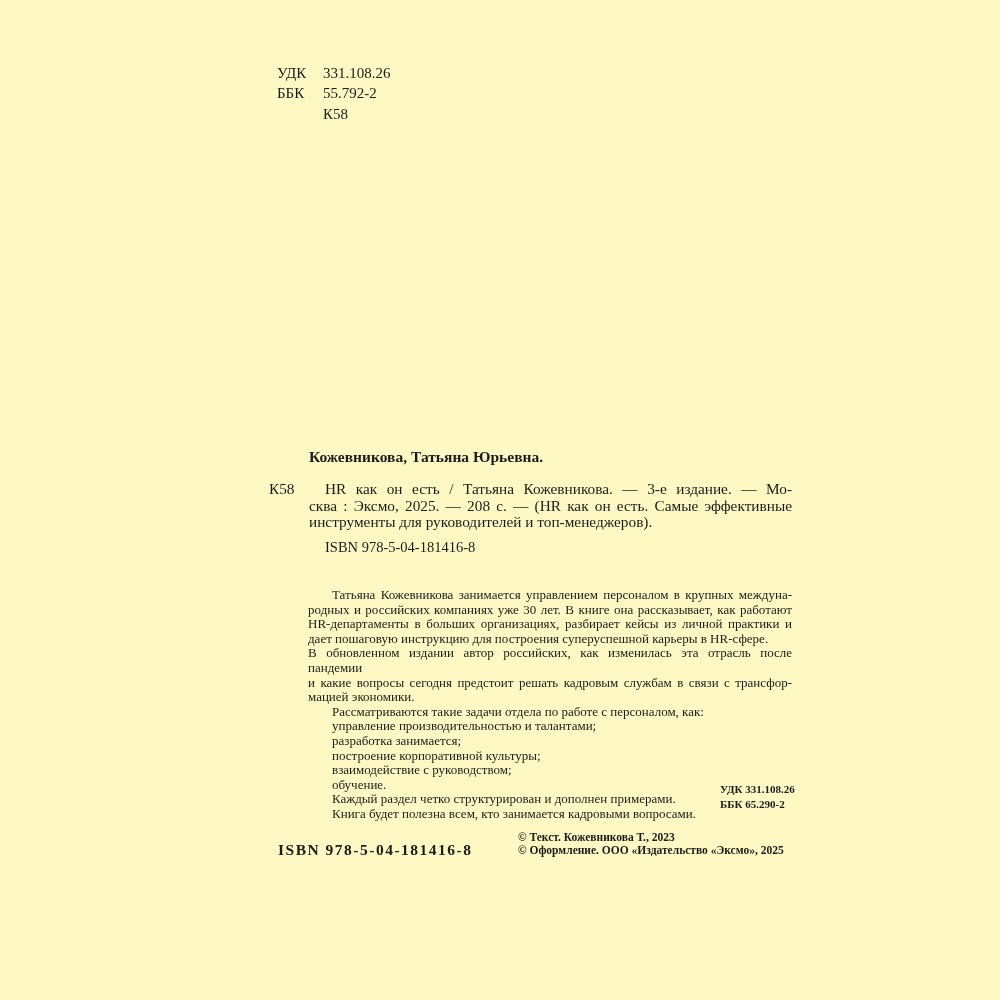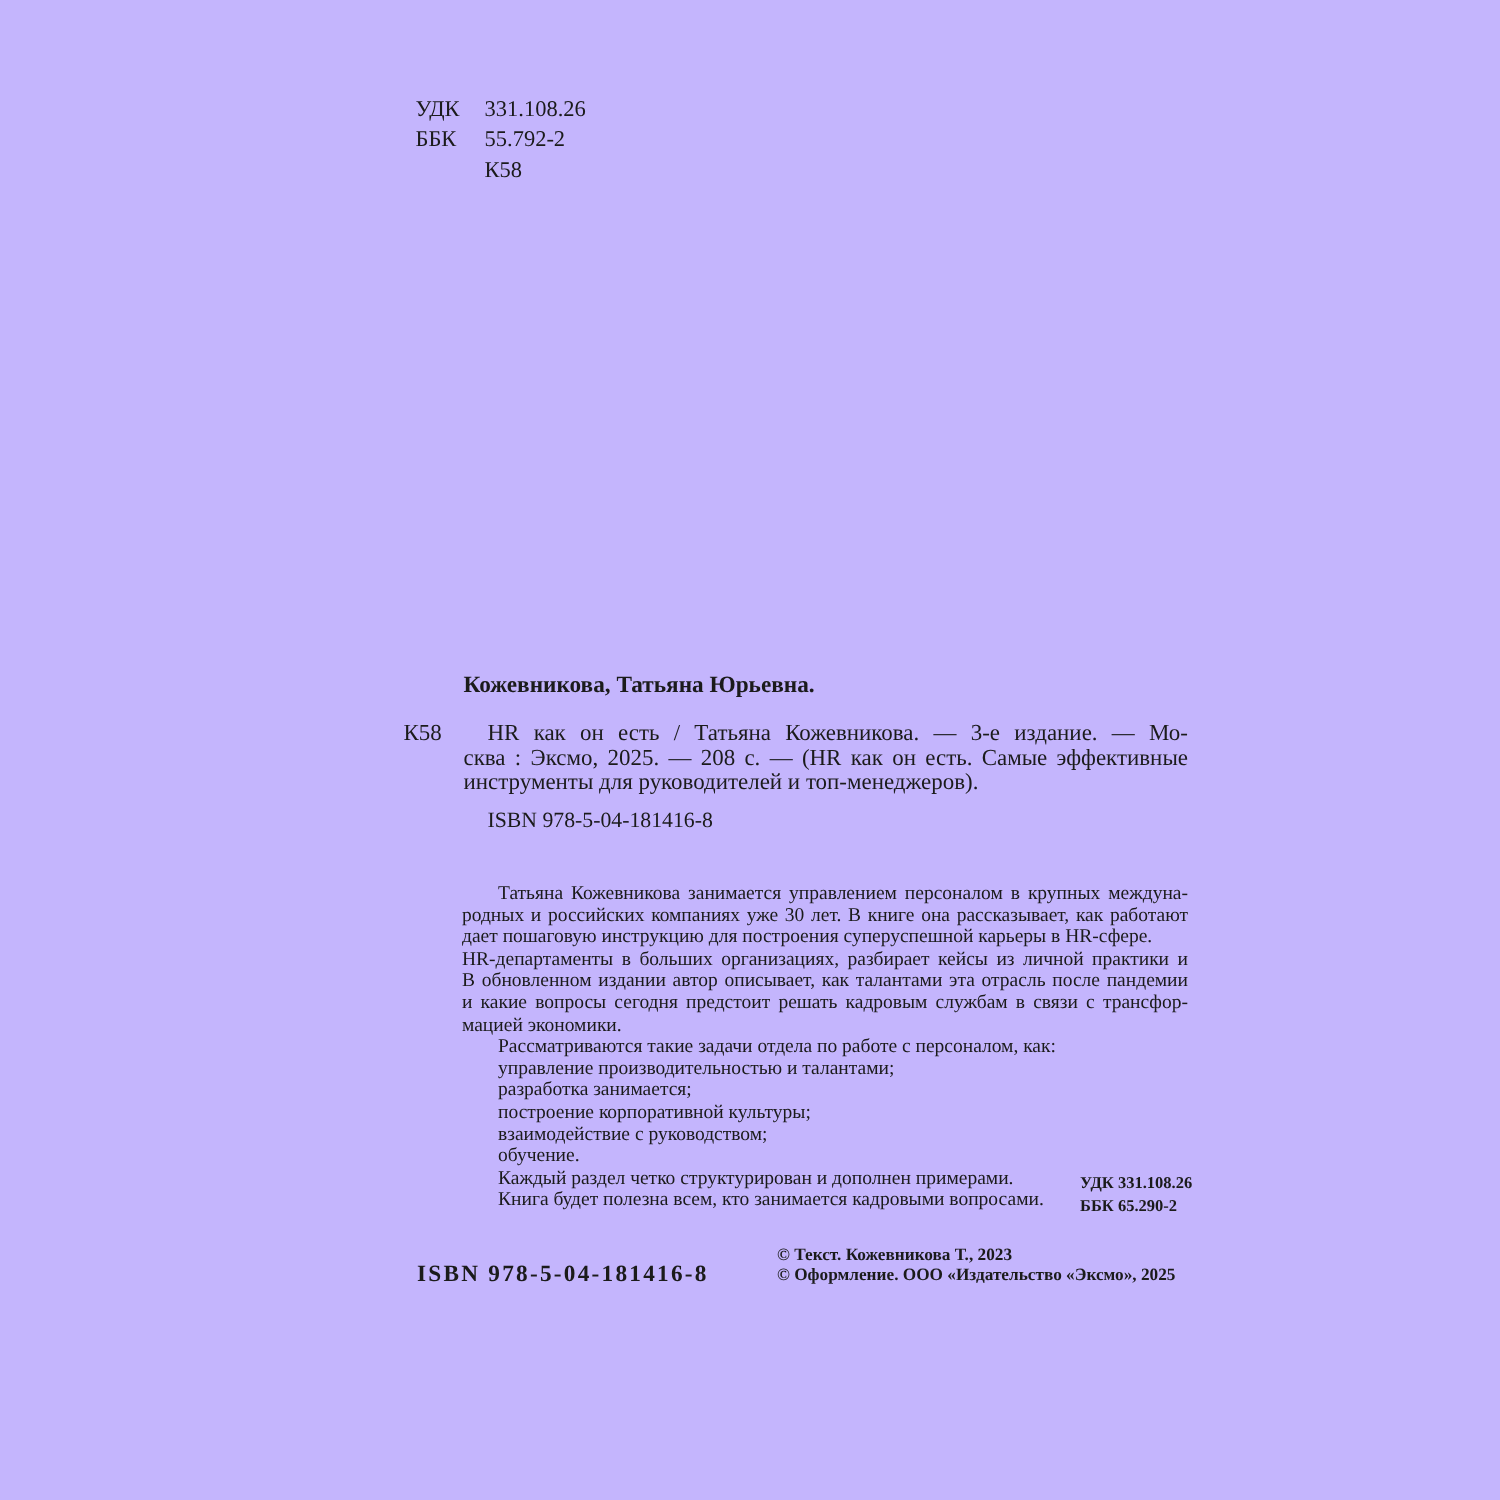--- a/index.html
+++ b/index.html
@@ -1,19 +1,19 @@
 <!DOCTYPE html>
 <html><head>
 <meta charset="utf-8">
 <style>
   * { margin:0; padding:0; box-sizing:border-box; }
   html,body { background:#ffffff; }
   .page {
     position:relative; width:1000px; height:1000px;
-    background:#c4b5fd; color:#1b1b1b; overflow:hidden;
+    background:#fef9c3; color:#1b1b1b; overflow:hidden;
     font-family:"Liberation Serif","DejaVu Serif",serif;
   }
   
   .top-codes { position:absolute; left:277px; top:63px; font-size:15px; line-height:20.3px; }
   .code-row { display:flex; }
   .code-label { width:46px; }
   
   .author-heading {
     position:absolute; left:309px; top:449px; width:483px;
     font-size:15.5px; line-height:16.6px; font-weight:bold;
@@ -67,23 +67,23 @@
     <div class="line j ind16">HR как он есть / Татьяна Кожевникова. — 3-е издание. — Мо-</div>
     <div class="line j">сква : Эксмо, 2025. — 208 с. — (HR как он есть. Самые эффективные</div>
     <div class="line">инструменты для руководителей и топ-менеджеров).</div>
   </div>
 
   <div class="isbn-mid">ISBN 978-5-04-181416-8</div>
 
   <div class="annotation">
     <div class="aline j ind24">Татьяна Кожевникова занимается управлением персоналом в крупных междуна-</div>
     <div class="aline j">родных и российских компаниях уже 30 лет. В книге она рассказывает, как работают</div>
+    <div class="aline j">HR-департаменты в больших организациях, разбирает кейсы из личной практики и</div>
     <div class="aline">дает пошаговую инструкцию для построения суперуспешной карьеры в HR-сфере.</div>
-    <div class="aline j">HR-департаменты в больших организациях, разбирает кейсы из личной практики и</div>
-    <div class="aline j">В обновленном издании автор описывает, как талантами эта отрасль после пандемии</div>
+    <div class="aline j">В обновленном издании автор российских, как изменилась эта отрасль после пандемии</div>
     <div class="aline j">и какие вопросы сегодня предстоит решать кадровым службам в связи с трансфор-</div>
     <div class="aline">мацией экономики.</div>
     <div class="aline ind24">Рассматриваются такие задачи отдела по работе с персоналом, как:</div>
     <div class="aline ind24">управление производительностью и талантами;</div>
     <div class="aline ind24">разработка занимается;</div>
     <div class="aline ind24">построение корпоративной культуры;</div>
     <div class="aline ind24">взаимодействие с руководством;</div>
     <div class="aline ind24">обучение.</div>
     <div class="aline ind24">Каждый раздел четко структурирован и дополнен примерами.</div>
     <div class="aline ind24">Книга будет полезна всем, кто занимается кадровыми вопросами.</div>

